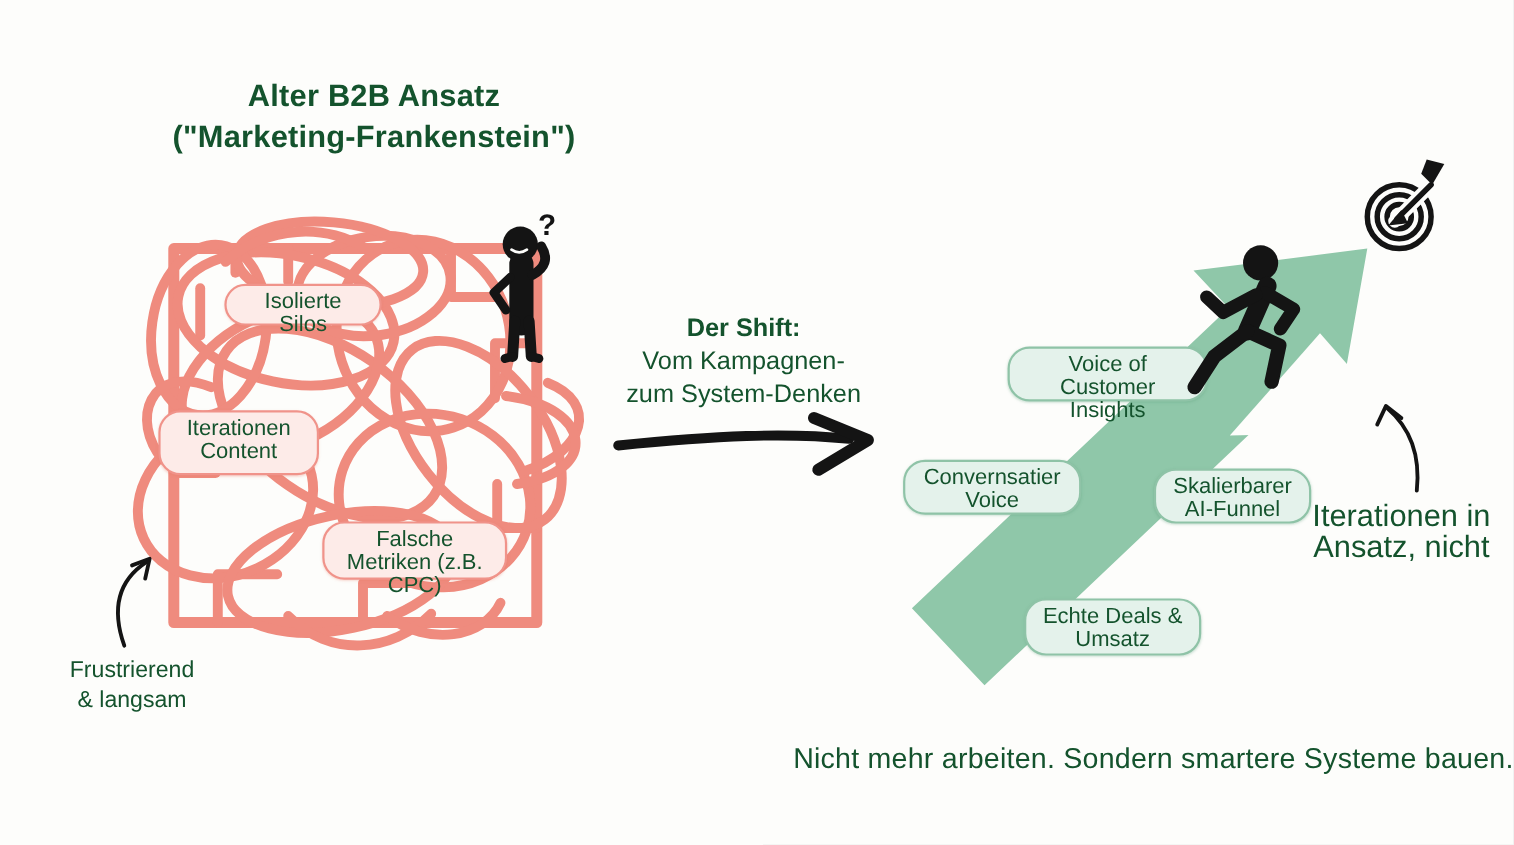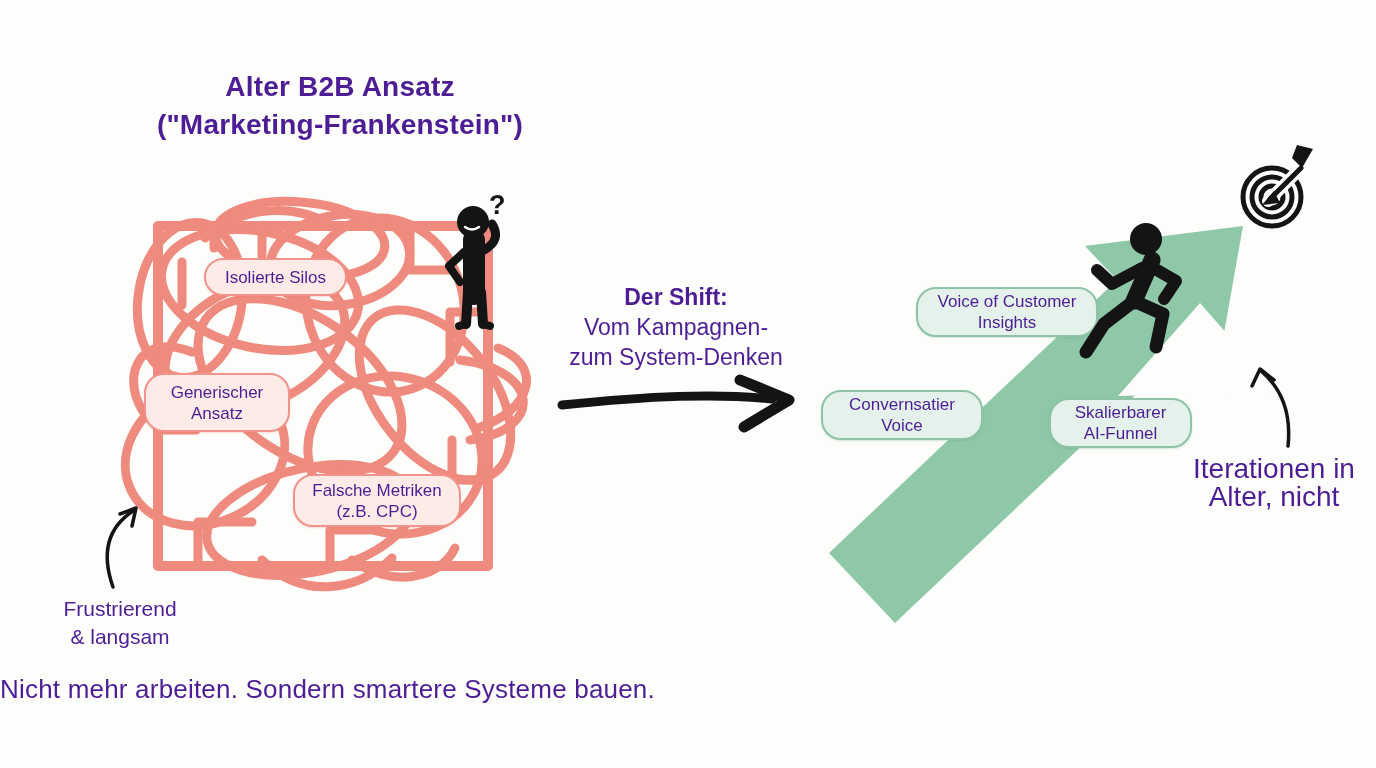--- a/index.html
+++ b/index.html
@@ -1,36 +1,36 @@
 <!DOCTYPE html>
 <html><head>
 <meta charset="utf-8">
 <style>
   html,body{margin:0;padding:0;background:#e8e8e8;}
   .canvas{
     position:relative;width:1376px;height:768px;background:#fdfdfb;
-    overflow:hidden;font-family:"Liberation Sans",sans-serif;color:#4c1d95;text-decoration:underline;
+    overflow:hidden;font-family:"Liberation Sans",sans-serif;color:#14532d;text-decoration:underline;
   }
   svg.layer{position:absolute;left:0;top:0;pointer-events:none;}
   .title{position:absolute;text-align:center;font-weight:700;line-height:38px;font-size:28px;letter-spacing:.2px;}
   .title-left{left:90px;top:68px;width:500px;}
   .title-right{left:785px;top:90px;width:500px;}
   .shift{position:absolute;left:536px;top:282px;width:280px;text-align:center;font-size:23px;line-height:30px;}
   .shift .head{font-weight:700;}
   .pill{
-    position:absolute;display:flex;align-items:center;justify-content:center;
-    text-align:center;font-size:17px;line-height:21px;border-radius:20px;
+    position:absolute;display:flex;align-items:flex-start;justify-content:center;
+    text-align:center;font-size:20px;line-height:21px;border-radius:20px;
     box-sizing:border-box;padding:4px 12px;
   }
   .pill-pink{background:#fdebe8;border:2px solid #f0938a;box-shadow:0 1px 2px rgba(230,120,100,.25);}
-  .pill-green{background:#e4f2eb;border:2px solid #8fc3a7;box-shadow:0 1px 2px rgba(90,160,125,.25);}
+  .pill-green{background:#e4f2eb;border:2px solid #8fc3a7;box-shadow:0 1px 2px rgba(90,160,125,.25);margin-top:28px;}
   .caption{position:absolute;text-align:center;font-size:28px;line-height:28px;}
   .caption-left{left:30px;top:595px;width:180px;font-size:21px;}
   .caption-right{left:1184px;top:455px;width:180px;}
-  .footer{position:absolute;left:0;top:674px;width:1376px;text-align:left;font-size:26px;letter-spacing:.2px;}
+  .footer{position:absolute;left:0;top:674px;width:1376px;text-align:right;font-size:26px;letter-spacing:.2px;}
 </style>
 </head>
 <body>
 
 <div class="canvas">
 
   <svg class="layer" width="1376" height="768" viewBox="0 0 1376 768">
 
     <g fill="none" stroke-width="9" stroke-linecap="round" stroke-linejoin="round" opacity="0.92" stroke="#ee8274">
 
@@ -75,21 +75,21 @@
 
   <div class="title title-left">
     <div>Alter B2B Ansatz</div>
     <div>("Marketing-Frankenstein")</div>
   </div>
 
   <div class="pill pill-pink" style="left:204px;top:258px;width:143px;height:38px;">
     <span>Isolierte Silos</span>
   </div>
   <div class="pill pill-pink" style="left:144px;top:373px;width:146px;height:59px;">
-    <span>Generischer Ansatz</span>
+    <span>Iterationen Content</span>
   </div>
   <div class="pill pill-pink" style="left:293px;top:474px;width:168px;height:53px;">
     <span>Falsche Metriken (z.B. CPC)</span>
   </div>
 
   <div class="caption caption-left">
     <div>Frustrierend</div>
     <div>&amp; langsam</div>
   </div>
 
@@ -102,24 +102,27 @@
 
   <div class="pill pill-green" style="left:916px;top:287px;width:182px;height:50px;">
     <span>Voice of Customer Insights</span>
   </div>
   <div class="pill pill-green" style="left:821px;top:390px;width:162px;height:50px;">
     <span>Convernsatier Voice</span>
   </div>
   <div class="pill pill-green" style="left:1049px;top:398px;width:143px;height:50px;">
     <span>Skalierbarer AI-Funnel</span>
   </div>
+  <div class="pill pill-green" style="left:931px;top:516px;width:161px;height:52px;">
+    <span>Echte Deals &amp; Umsatz</span>
+  </div>
 
   <div class="caption caption-right">
     <div>Iterationen in</div>
-    <div>Alter, nicht</div>
+    <div>Ansatz, nicht</div>
   </div>
 
   <div class="footer">Nicht mehr arbeiten. Sondern smartere Systeme bauen.</div>
 
   <svg class="layer" width="1376" height="768" viewBox="0 0 1376 768">
 
     <g stroke="#141414" fill="#141414">
       <circle cx="473" cy="222" r="16" stroke="none"></circle>
       <path d="M474,240 L474,294" fill="none" stroke-width="22" stroke-linecap="round"></path>
       <path d="M484,250 Q502,240 492,224" fill="none" stroke-width="9" stroke-linecap="round"></path>

